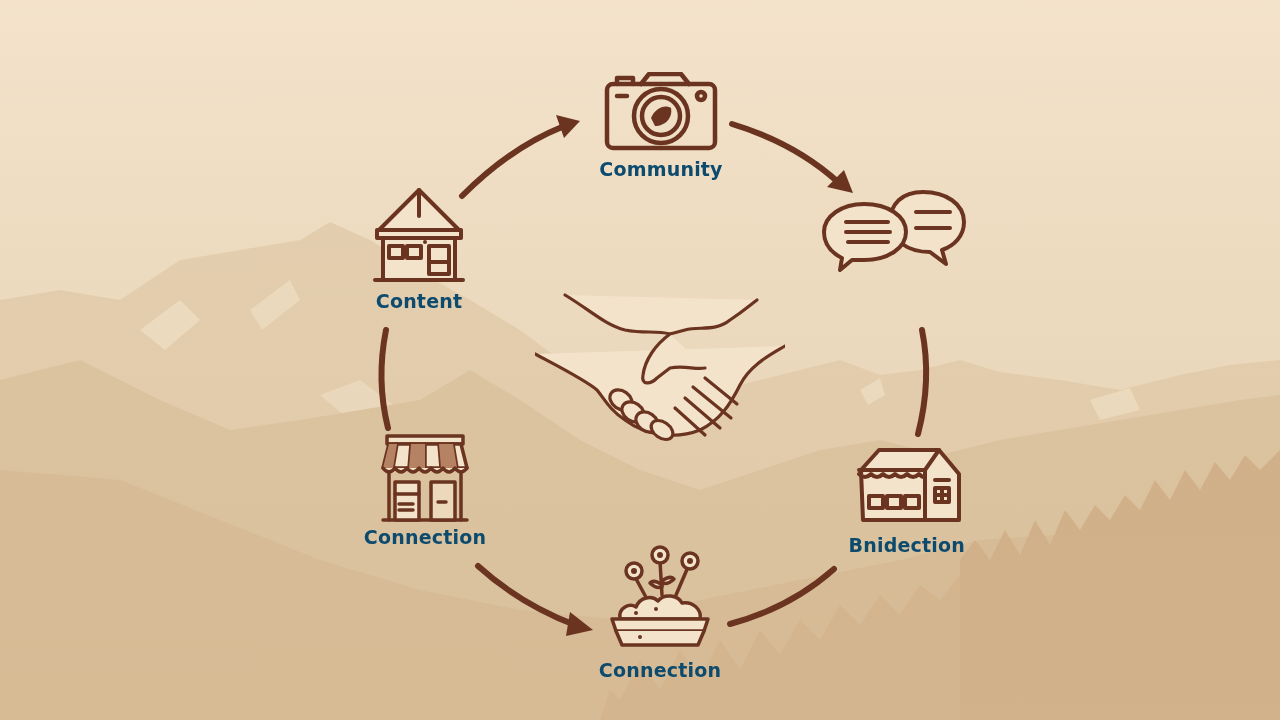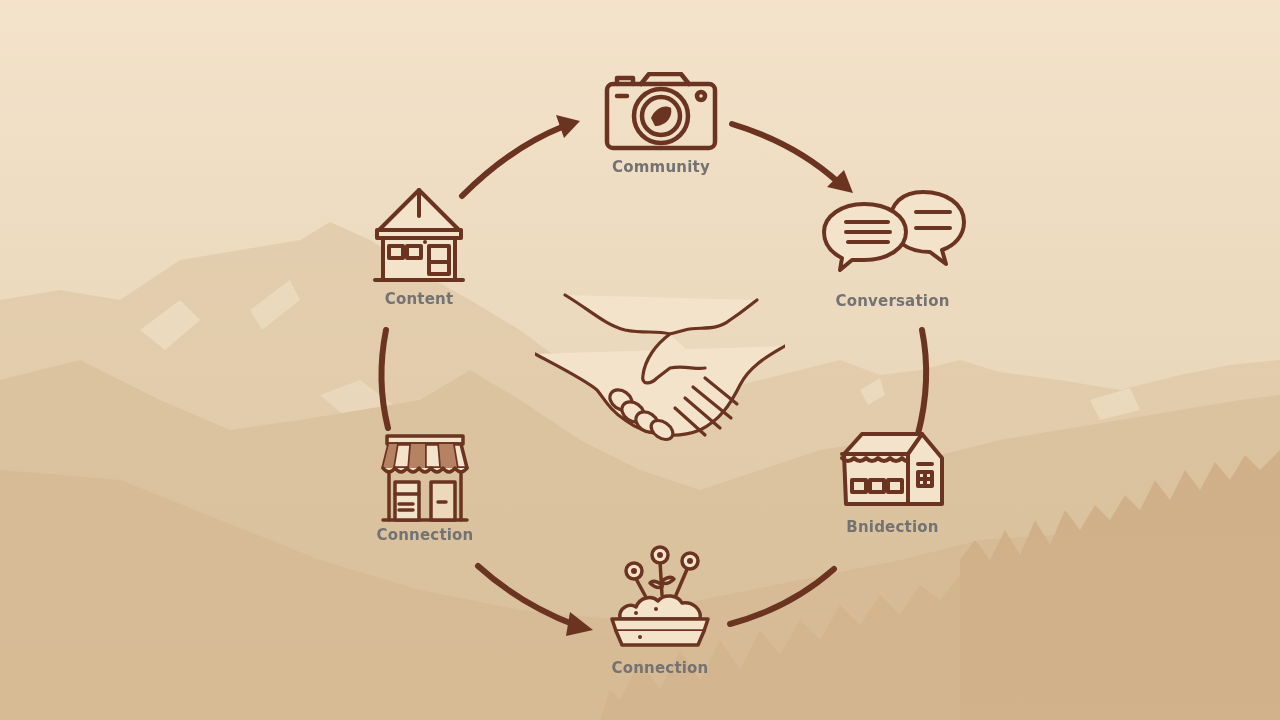--- a/index.html
+++ b/index.html
@@ -5,22 +5,22 @@
   html, body { margin: 0; padding: 0; }
   body {
     width: 1280px; height: 720px; overflow: hidden; position: relative;
     background: #efdfc6;
     font-family: "DejaVu Sans", sans-serif;
   }
   .bg { position: absolute; left: 0; top: 0; width: 1280px; height: 720px; }
   .node { position: absolute; display: flex; flex-direction: column; align-items: center; }
   .node svg { display: block; }
   .label {
-    color: #737373; font-family: "DejaVu Sans", sans-serif;
-    font-size: 15px; font-weight: bold; letter-spacing: 0.2px;
+    color: #0c4a6e; font-family: "DejaVu Sans", sans-serif;
+    font-size: 19px; font-weight: bold; letter-spacing: 0.2px;
     margin-top: 6px; white-space: nowrap;
   }
   .overlay { position: absolute; left: 0; top: 0; width: 1280px; height: 720px; pointer-events: none; }
   .overlay * { pointer-events: auto; }
 </style>
 </head>
 <body>
 
 <svg class="bg" viewBox="0 0 1280 720" xmlns="http://www.w3.org/2000/svg">
   <defs>
@@ -105,24 +105,23 @@
     <g fill="#f3e3cb" stroke="#6b3420" stroke-width="4" stroke-linejoin="round" stroke-linecap="round">
       <path d="M105,4 C128,4 146,16 146,34 C146,48 136,58 124,62 L128,76 L112,64 C90,64 72,52 72,34 C72,16 84,4 105,4 Z"></path>
       <path d="M46,16 C70,16 88,28 88,44 C88,60 70,72 46,72 L34,72 L22,82 L24,70 C12,64 6,56 6,44 C6,28 24,16 46,16 Z"></path>
       <line x1="28" y1="34" x2="70" y2="34"></line>
       <line x1="28" y1="44" x2="72" y2="44"></line>
       <line x1="30" y1="54" x2="70" y2="54"></line>
       <line x1="98" y1="24" x2="132" y2="24"></line>
       <line x1="98" y1="40" x2="132" y2="40"></line>
     </g>
   </svg>
-  <span class="label" style="margin-top:20px;">Conversation</span>
-</div>
-
-<div class="node" style="left:820px;top:428px;width:145px;">
+</div>
+
+<div class="node" style="left:820px;top:444px;width:145px;align-items:flex-end;">
   <svg width="110" height="78" viewBox="0 0 110 78" xmlns="http://www.w3.org/2000/svg">
     <g fill="#f3e3cb" stroke="#6b3420" stroke-width="4" stroke-linejoin="round" stroke-linecap="round">
       <path d="M6,26 L24,6 L84,6 L104,30 L104,76 L8,76 Z"></path>
       <path d="M84,6 L70,26"></path>
       <line x1="70" y1="26" x2="70" y2="76"></line>
       <path d="M4,30 Q10,36 16,30 Q22,36 28,30 Q34,36 40,30 Q46,36 52,30 Q58,36 64,30 Q70,36 70,30"></path>
       <line x1="4" y1="26" x2="70" y2="26"></line>
       <rect x="14" y="52" width="14" height="12"></rect>
       <rect x="32" y="52" width="14" height="12"></rect>
       <rect x="50" y="52" width="14" height="12"></rect>

